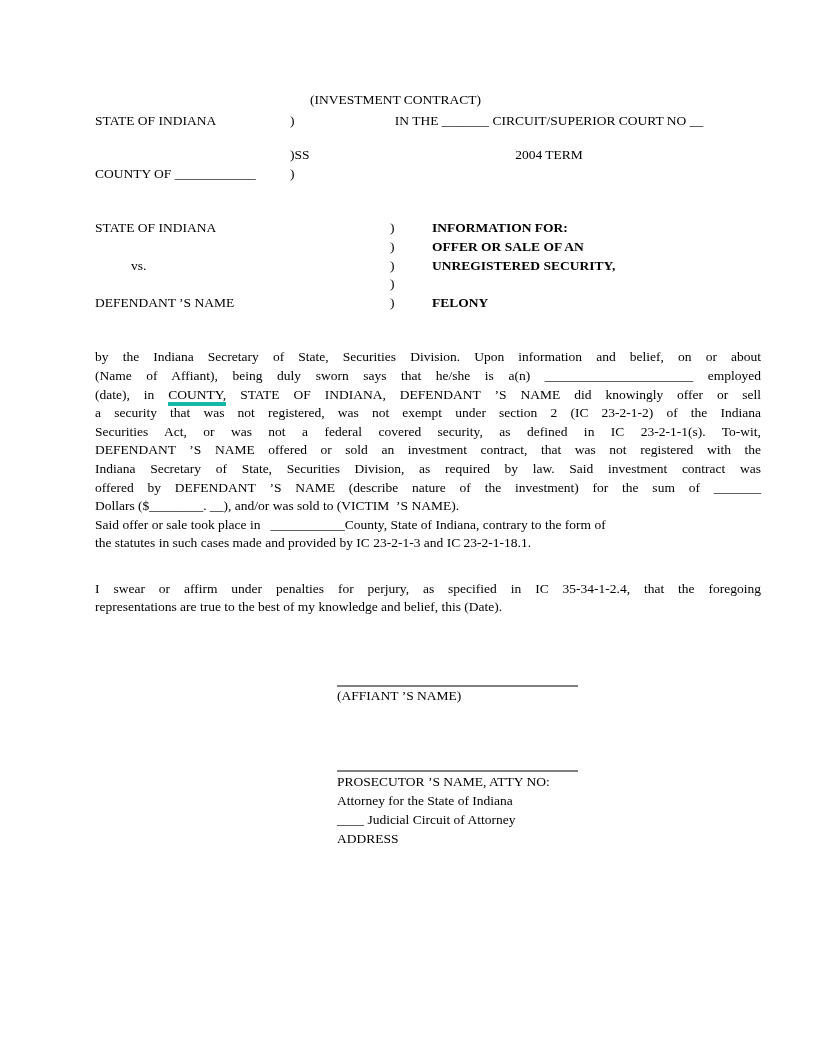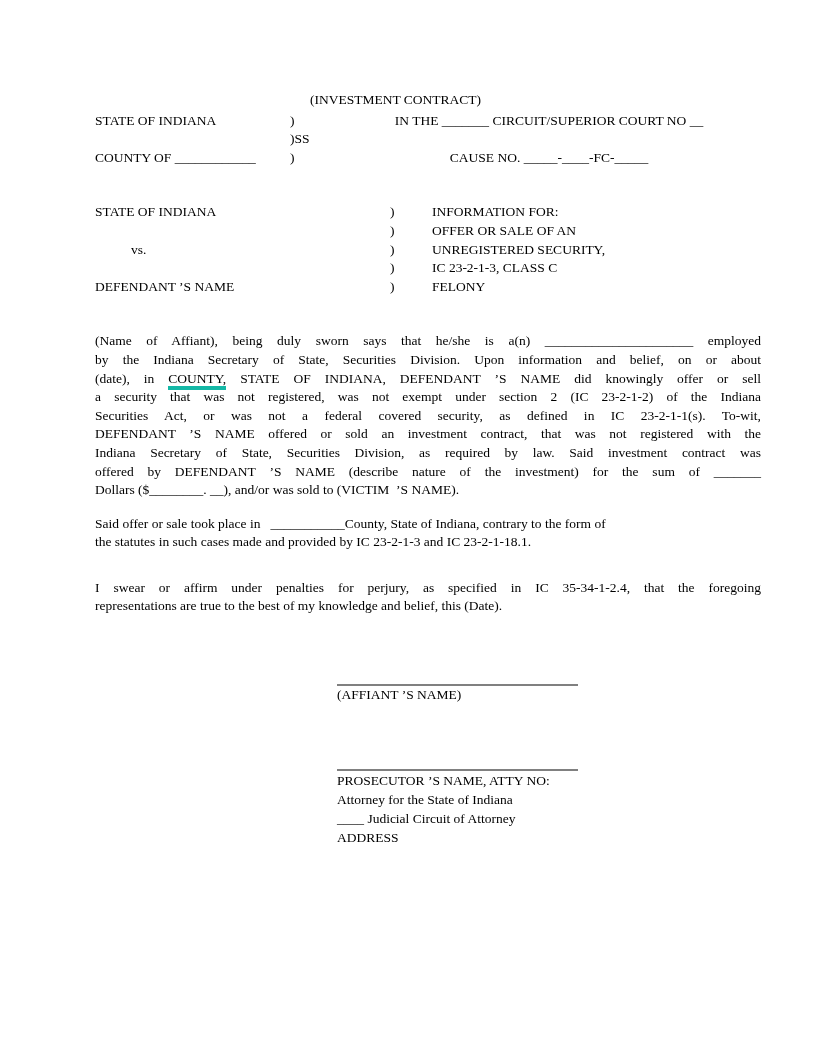--- a/index.html
+++ b/index.html
@@ -13,34 +13,34 @@
     font-size: 13.5px;
     line-height: 18.6px;
     box-sizing: border-box;
     padding: 91px 43px 0 95px;
     overflow: hidden;
   }
   
   .doc-title { margin-left: 215px; }
   .hrow { display: flex; }
   .hrow-state { margin-top: 2px; }
-  .hrow-term  { }
+  .hrow-term  { margin-top: 16px; }
   .hcol-left  { width: 195px; flex: none; }
   .hcol-paren { width: 47px;  flex: none; }
   .hcol-right { flex: 1; text-align: center; }
   
   .caption { margin-top: 36px; }
   .crow { display: flex; }
   .ccol-left  { width: 295px; flex: none; box-sizing: border-box; }
   .ccol-left.indent { padding-left: 36px; }
   .ccol-paren { width: 42px; flex: none; }
-  .ccol-right { flex: 1; }
+  .ccol-right { flex: 1; font-weight: bold; }
   
   .p1 { margin-top: 36px; }
-  .p2 { margin-top: 15px; }
+  .p2 { }
   .p3 { margin-top: 27px; }
   .jline { text-align: justify; text-align-last: justify; }
   .uline-gray { border-bottom: 4px solid #14b8a6; }
   
   .sig-line {
     width: 241px;
     height: 0;
     border-bottom: 2px solid #808080;
     margin-left: 242px;
   }
@@ -58,26 +58,26 @@
 
   <div class="hrow hrow-state">
     <span class="hcol-left">STATE OF INDIANA</span>
     <span class="hcol-paren">)</span>
     <span class="hcol-right">IN THE _______ CIRCUIT/SUPERIOR COURT NO __</span>
   </div>
 
   <div class="hrow hrow-term">
     <span class="hcol-left"></span>
     <span class="hcol-paren">)SS</span>
+    <span class="hcol-right">2004 TERM</span>
   </div>
 
   <div class="hrow">
     <span class="hcol-left">COUNTY OF ____________</span>
     <span class="hcol-paren">)</span>
-    <span class="hcol-right">CAUSE NO. _____-____-FC-_____</span>
   </div>
 
   <div class="caption">
     <div class="crow">
       <span class="ccol-left">STATE OF INDIANA</span>
       <span class="ccol-paren">)</span>
       <span class="ccol-right">INFORMATION FOR:</span>
     </div>
     <div class="crow">
       <span class="ccol-left"></span>
@@ -85,32 +85,31 @@
       <span class="ccol-right">OFFER OR SALE OF AN</span>
     </div>
     <div class="crow">
       <span class="ccol-left indent">vs.</span>
       <span class="ccol-paren">)</span>
       <span class="ccol-right">UNREGISTERED SECURITY,</span>
     </div>
     <div class="crow">
       <span class="ccol-left"></span>
       <span class="ccol-paren">)</span>
-      <span class="ccol-right">IC 23-2-1-3, CLASS C</span>
     </div>
     <div class="crow">
       <span class="ccol-left">DEFENDANT ’S NAME</span>
       <span class="ccol-paren">)</span>
       <span class="ccol-right">FELONY</span>
     </div>
   </div>
 
   <div class="p1">
+    <div class="jline">by the Indiana Secretary of State, Securities Division. Upon information and belief, on or about</div>
     <div class="jline">(Name of Affiant), being duly sworn says that he/she is a(n) ______________________ employed</div>
-    <div class="jline">by the Indiana Secretary of State, Securities Division. Upon information and belief, on or about</div>
     <div class="jline"><span>(date), in </span><span class="uline-gray">COUNTY,</span><span> STATE OF INDIANA, DEFENDANT ’S NAME did knowingly offer or sell</span></div>
     <div class="jline">a security that was not registered, was not exempt under section 2 (IC 23-2-1-2) of the Indiana</div>
     <div class="jline">Securities Act, or was not a federal covered security, as defined in IC 23-2-1-1(s). To-wit,</div>
     <div class="jline">DEFENDANT ’S NAME offered or sold an investment contract, that was not registered with the</div>
     <div class="jline">Indiana Secretary of State, Securities Division, as required by law. Said investment contract was</div>
     <div class="jline">offered by DEFENDANT ’S NAME (describe nature of the investment) for the sum of _______</div>
     <div>Dollars ($________. __), and/or was sold to (VICTIM &nbsp;’S NAME).</div>
   </div>
 
   <div class="p2">

